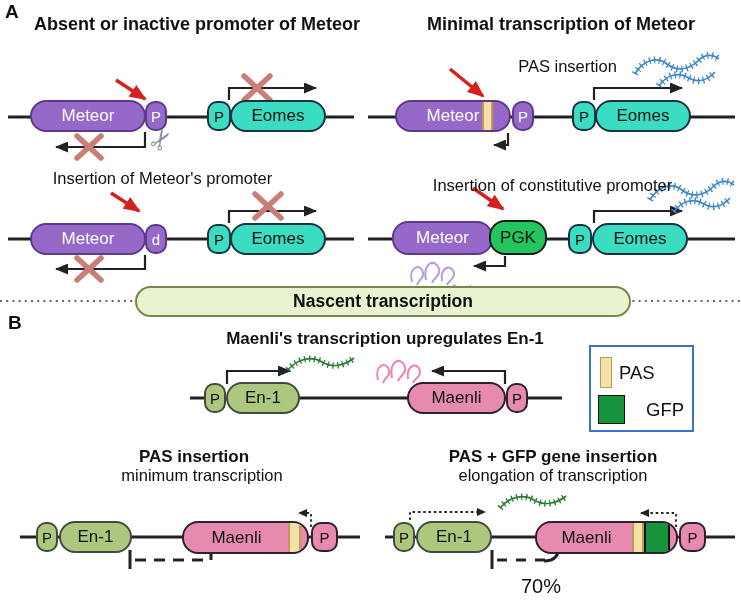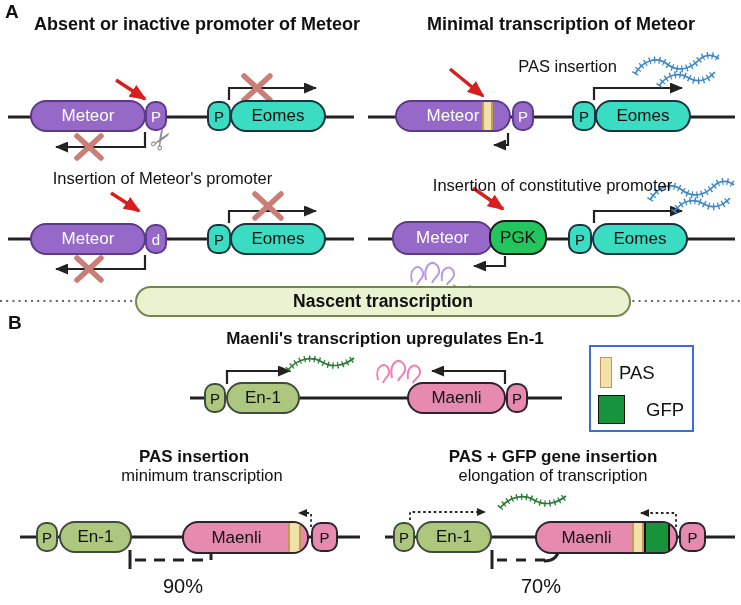--- a/index.html
+++ b/index.html
@@ -244,21 +244,20 @@
 <div class="gbox olive" style="left:59px;top:521px;width:73px;height:32px;">
       <span>En-1</span>
     </div>
 <div class="gbox pinkbox" style="left:182px;top:521px;width:127px;height:33px;">
       <span style="margin-right:18px;">Maenli</span>
       <div class="pasbar" style="left:104px;width:13px;"></div>
     </div>
 <div class="gbox pinkbox bub" style="left:311px;top:522px;width:27px;height:30px;">
       <span>P</span>
     </div>
-<div class="pct" style="left:138px;top:575px;width:90px;">90%</div>
 
 <div class="cap capb" style="left:408px;top:448px;width:290px;">PAS + GFP gene insertion</div>
 <div class="cap" style="left:408px;top:466px;width:290px;">elongation of transcription</div>
 <div class="gbox olive bub" style="left:393px;top:522px;width:22px;height:30px;">
       <span>P</span>
     </div>
 <div class="gbox olive" style="left:416px;top:521px;width:76px;height:32px;">
       <span>En-1</span>
     </div>
 <div class="gbox pinkbox" style="left:535px;top:521px;width:143px;height:33px;">

